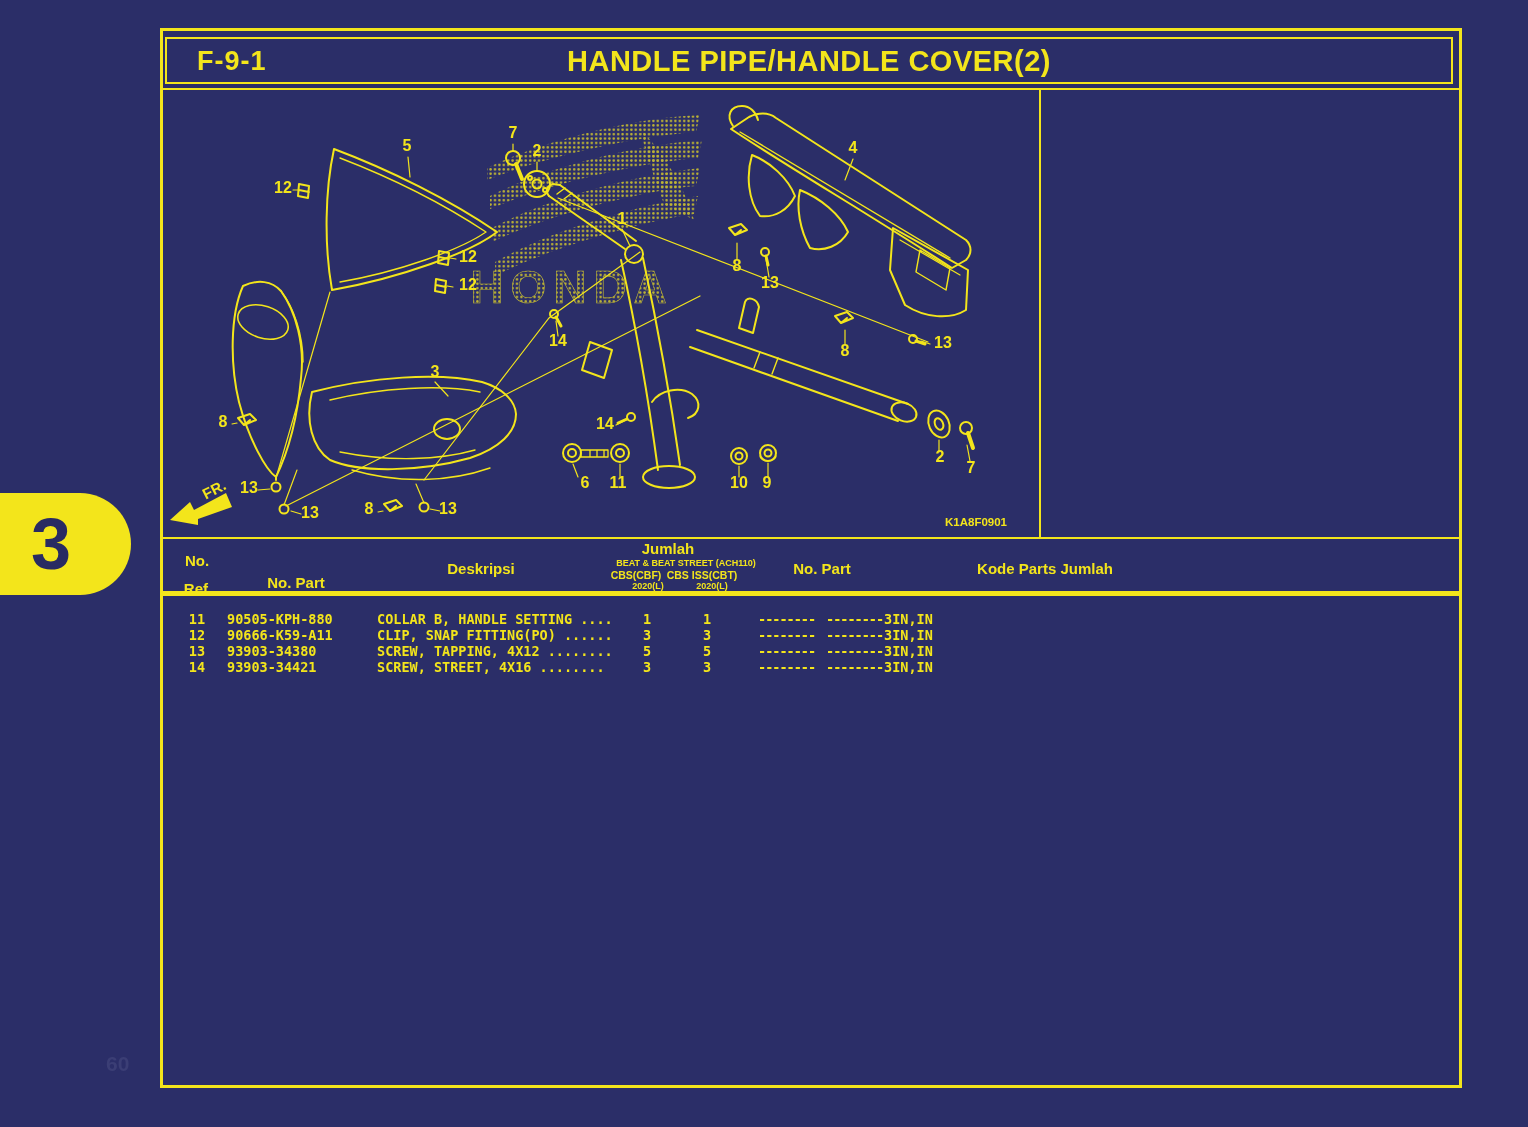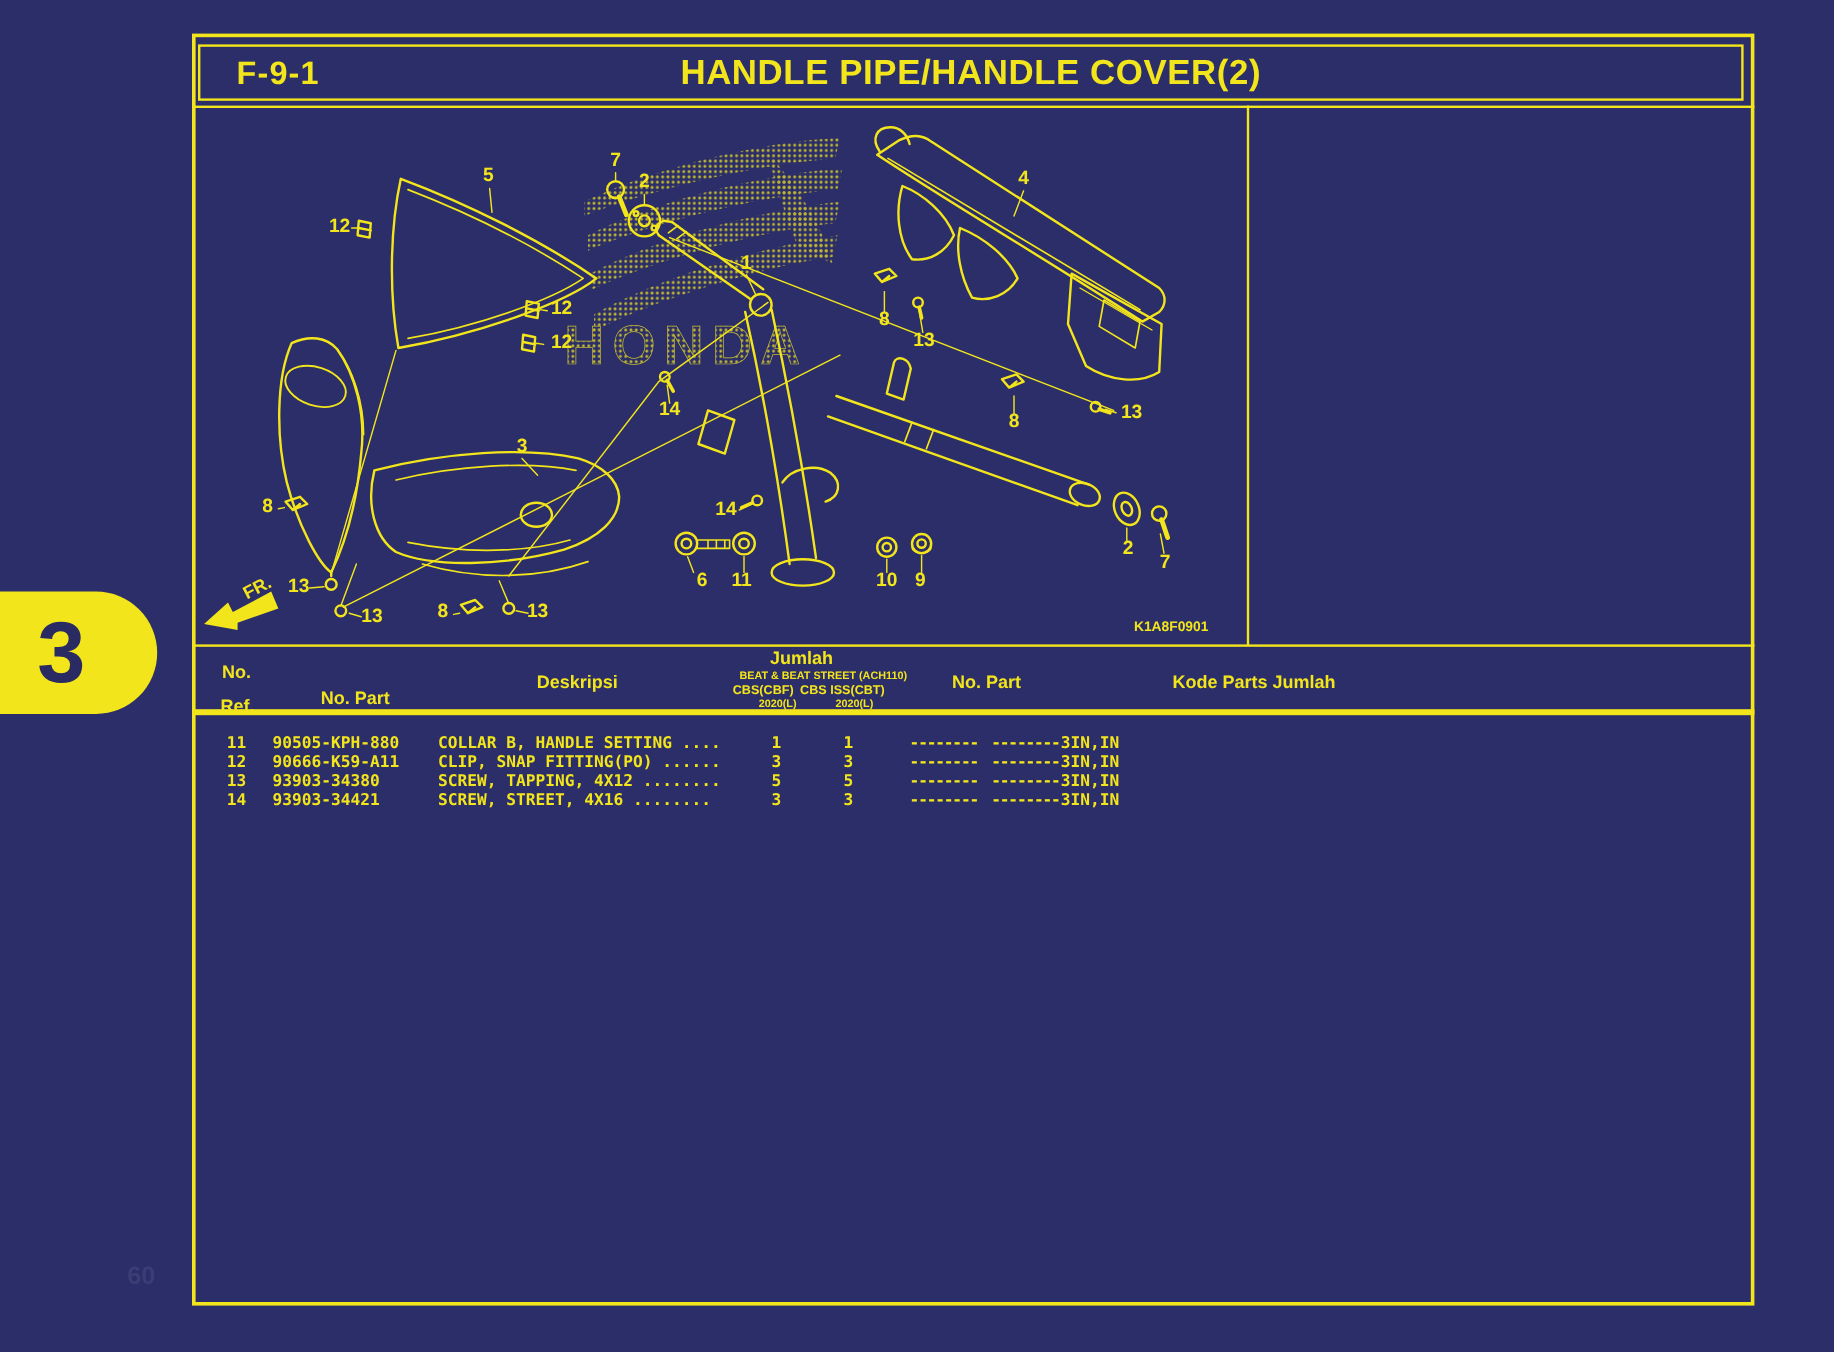--- a/index.html
+++ b/index.html
@@ -45,21 +45,21 @@
   .h9{font-size:9px;padding-left:28px;}
   .h10{font-size:10.5px;}
 
   
   .tbody{position:absolute;left:160px;top:611px;width:1302px;height:120px;
          font-family:"DejaVu Sans Mono",monospace;font-weight:bold;font-size:13.5px;color:var(--yellow);}
   .row{position:absolute;left:0;width:100%;height:16px;line-height:16px;white-space:nowrap;}
   .cell{position:absolute;top:0;}
   .cell.ref{left:17px;width:40px;text-align:center;}
   .cell.part{left:67px;}
-  .cell.desc{left:205px;text-align:right;}
+  .cell.desc{left:217px;text-align:right;}
   .cell.q1{left:467px;width:40px;text-align:center;}
   .cell.q2{left:527px;width:40px;text-align:center;}
   .cell.seri{left:598px;letter-spacing:-1px;}
   .cell.seri .g2{margin-left:11px;}
   .cell.kode{left:724px;}
 </style>
 </head>
 <body>
 
 <div class="screen">

